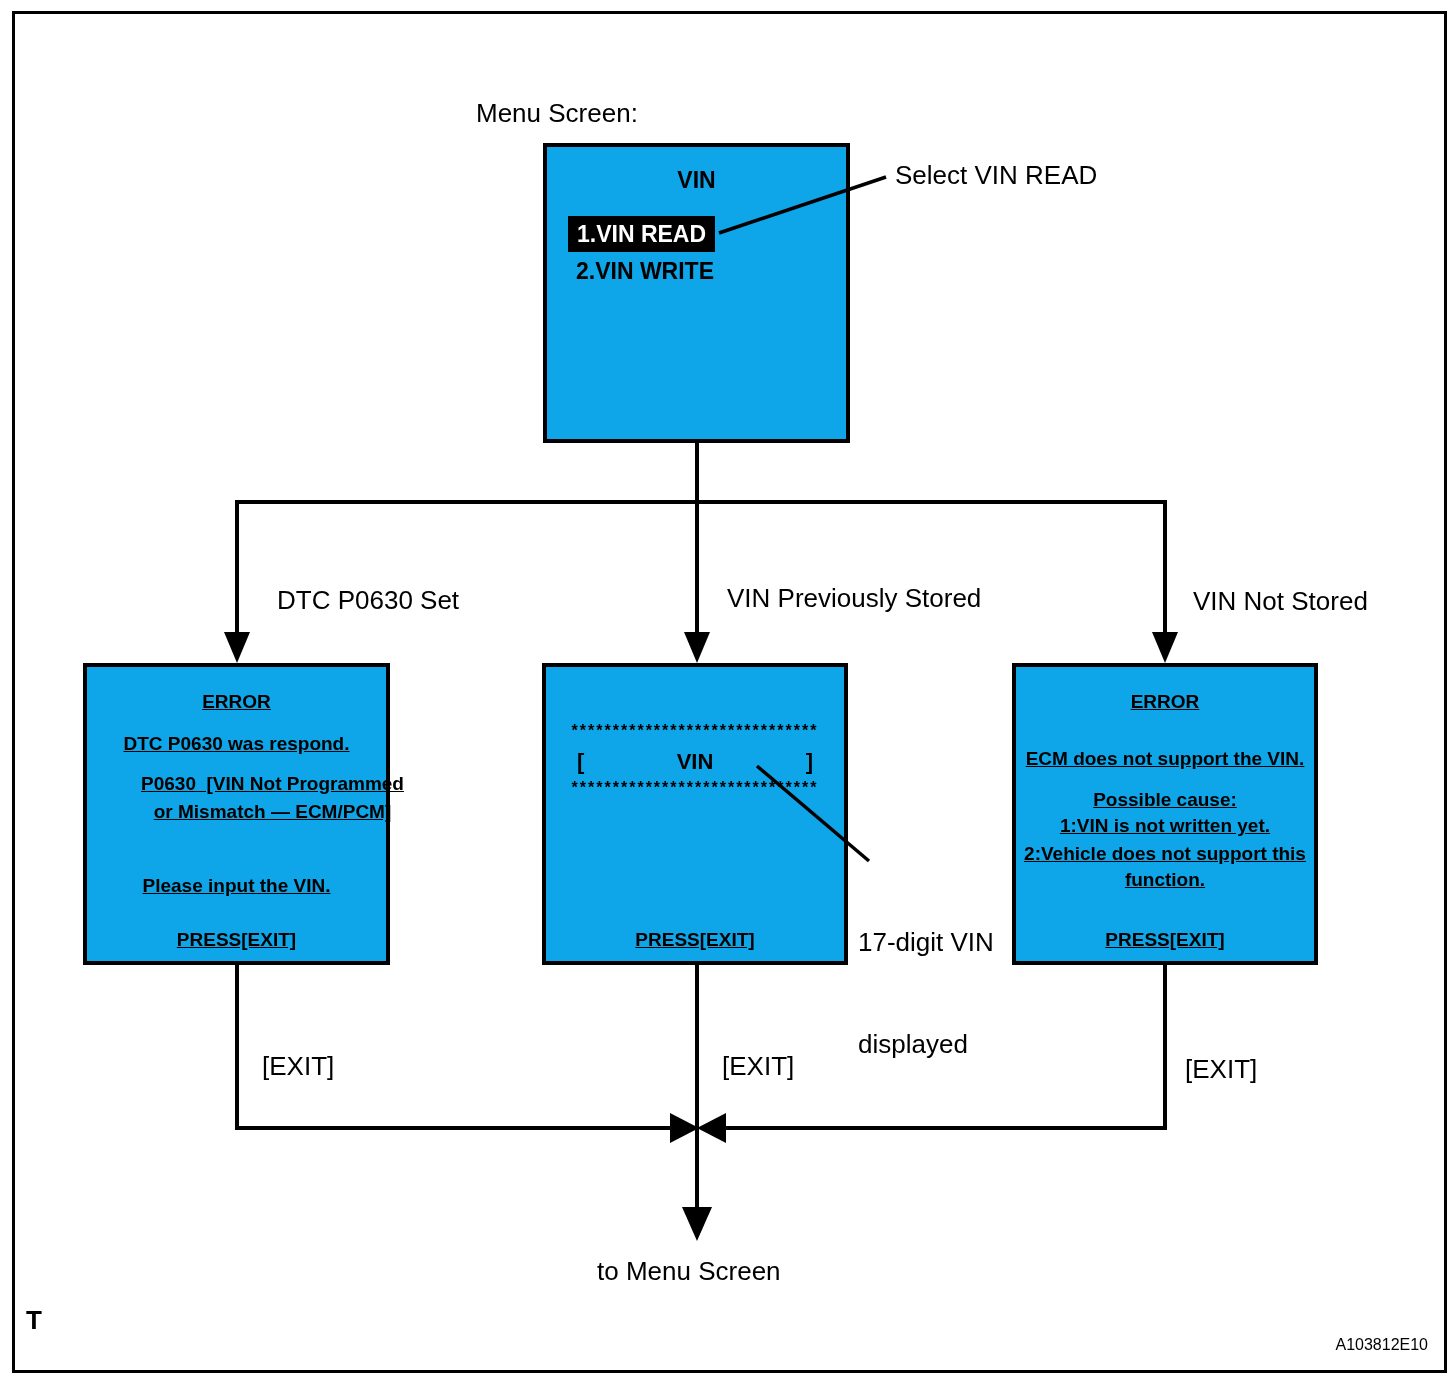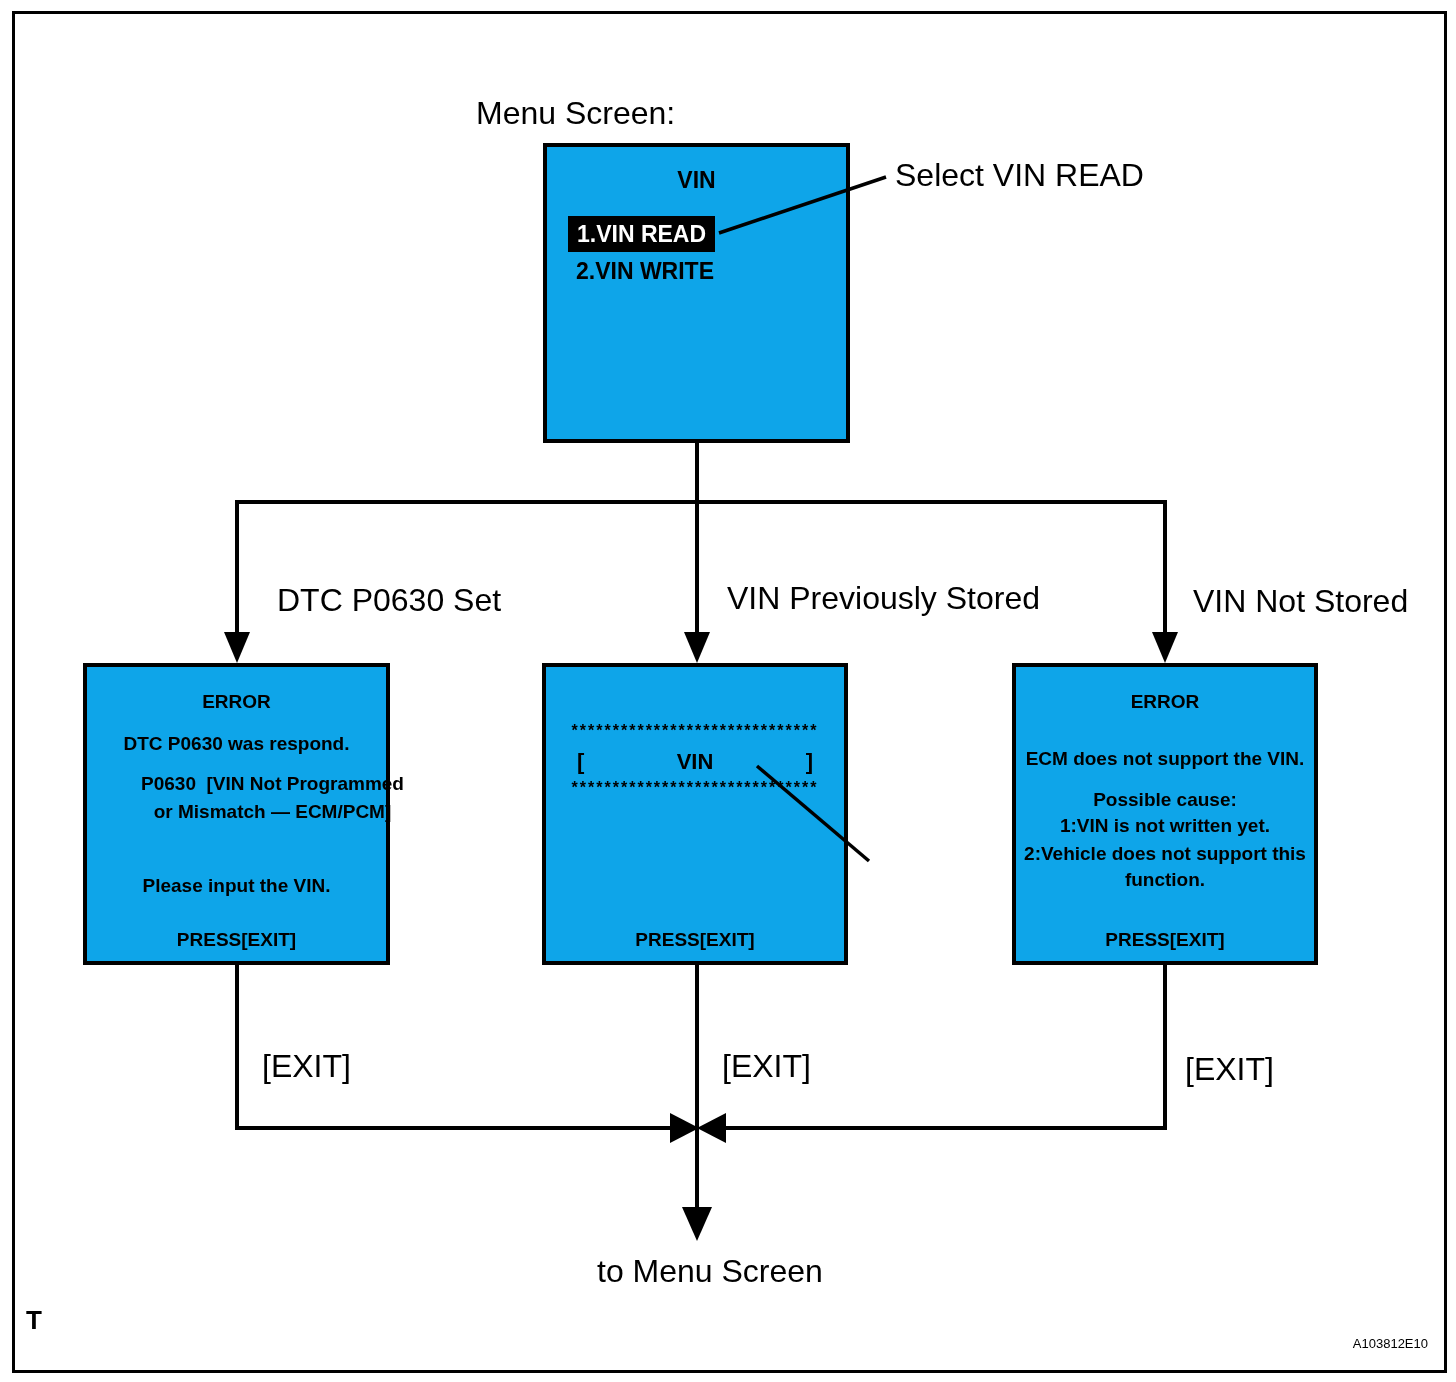--- a/index.html
+++ b/index.html
@@ -8,31 +8,31 @@
     width:1456px;height:1382px;
     background:#ffffff;
     font-family:"Liberation Sans",sans-serif;
     color:#000;
     overflow:hidden;
   }
   .outer-border{
     position:absolute;left:12px;top:11px;width:1435px;height:1362px;
     border:3px solid #000;box-sizing:border-box;
   }
-  .lbl{position:absolute;font-size:32px;line-height:30px;white-space:pre;}
-  .small-code{position:absolute;font-size:13px;}
+  .lbl{position:absolute;font-size:26px;line-height:30px;white-space:pre;}
+  .small-code{position:absolute;font-size:16px;}
   .marker-t{position:absolute;font-size:26px;font-weight:bold;}
 
   .screen-box{
     position:absolute;border:4px solid #000;background:#0ea5e9;
     box-sizing:border-box;
   }
   .box-line{
     position:absolute;left:0;width:100%;text-align:center;
-    font-weight:bold;font-size:19px;line-height:26px;white-space:pre;
+    font-weight:bold;font-size:19px;line-height:26px;white-space:pre;text-decoration:underline;
   }
   .menu-title{
     position:absolute;left:0;top:20px;width:100%;text-align:center;
     font-weight:bold;font-size:23px;
   }
   .menu-item-selected{
     position:absolute;left:21px;top:69px;
     background:#000;color:#fff;
     font-weight:bold;font-size:23px;line-height:28px;
     padding:4px 9px;white-space:pre;
@@ -100,20 +100,24 @@
   <div class="screen-box" style="left:1012px;top:663px;width:306px;height:302px;">
     <div class="box-line" style="top:22px;">ERROR</div>
     <div class="box-line" style="top:79px;">ECM does not support the VIN.</div>
     <div class="box-line" style="top:120px;">Possible cause:</div>
     <div class="box-line" style="top:146px;">1:VIN is not written yet.</div>
     <div class="box-line" style="top:174px;">2:Vehicle does not support this</div>
     <div class="box-line" style="top:200px;">function.</div>
     <div class="box-line" style="top:260px;">PRESS[EXIT]</div>
   </div>
 
+  <div class="annot-2line" style="left:858px;top:857px;">
+    <div>17-digit VIN</div>
+    <div>displayed</div>
+  </div>
 
   <div class="lbl" style="left:262px;top:1051px;">[EXIT]</div>
   <div class="lbl" style="left:722px;top:1051px;">[EXIT]</div>
   <div class="lbl" style="left:1185px;top:1054px;">[EXIT]</div>
 
   <div class="lbl" style="left:597px;top:1256px;">to Menu Screen</div>
 
   <div class="marker-t" style="left:26px;top:1305px;">T</div>
   <div class="small-code" style="right:28px;top:1336px;">A103812E10</div>
 

